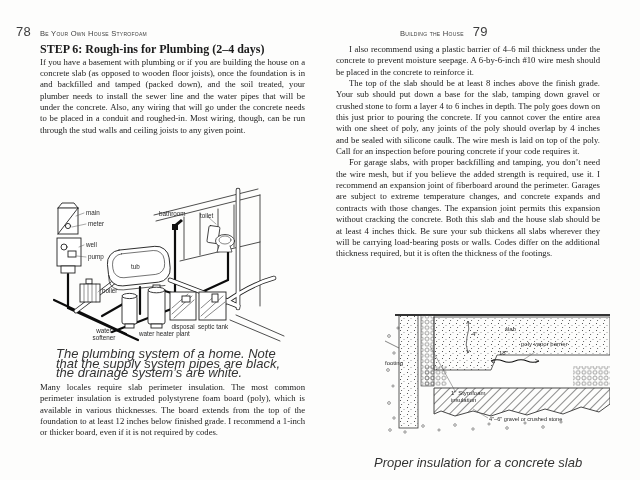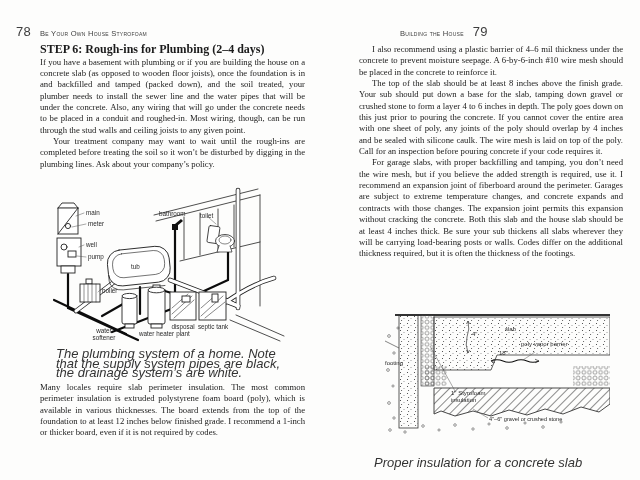--- a/index.html
+++ b/index.html
@@ -22,21 +22,21 @@
   .rh-right { left:400px; top:24px; width:225px; text-align:left; }
   .rh-right .pnum { margin-left:9px; }
 
   
   .col { line-height:11.35px; font-size:8.7px; text-align:justify; }
   .col h3 { font-size:12px; line-height:11.5px; font-weight:bold; text-align:left; margin-bottom:1px; }
   .col p { margin:0; }
   .col p.ind { text-indent:13px; }
   .lp-body  { left:40px; top:44px;  width:265px; }
   .lp-body2 { left:40px; top:382px; width:265px; }
-  .rp-body  { left:359px; top:44px; width:264px; }
+  .rp-body  { left:336px; top:44px; width:264px; }
 
   
   .figure { position:absolute; }
   .figure svg { position:absolute; left:0; top:0; }
   .flabel {
     position:absolute; font-family:"Liberation Sans", sans-serif;
     font-size:6.3px; line-height:7.2px; color:#2a2a2a; white-space:nowrap;
   }
   .flabel.wrap { white-space:normal; text-align:center; }
   .fig2 .flabel { font-size:6px; line-height:7px; }
@@ -57,21 +57,20 @@
 </head>
 <body>
 
 <div class="abs runhead rh-left">
   <span class="pnum">78</span><span>Be Your Own House Styrofoam</span>
 </div>
 
 <div class="abs col lp-body">
   <h3>STEP 6: Rough-ins for Plumbing (2–4 days)</h3>
   <p>If you have a basement with plumbing or if you are building the house on a concrete slab (as opposed to wooden floor joists), once the foundation is in and backfilled and tamped (packed down), and the soil treated, your plumber needs to install the sewer line and the water pipes that will be under the concrete. Also, any wiring that will go under the concrete needs to be placed in a conduit and roughed-in. Most wiring, though, can be run through the stud walls and ceiling joists to any given point.</p>
-  <p class="ind">Your treatment company may want to wait until the rough-ins are completed before treating the soil so it won’t be disturbed by digging in the plumbing lines. Ask about your company’s policy.</p>
 </div>
 
 <div class="figure fig1">
   <svg width="268" height="163" viewBox="0 0 268 163">
     <g fill="none" stroke="#222" stroke-width="0.9" stroke-linecap="round">
 
       <g stroke-width="0.8">
         <path d="M112,31 L216,5"></path>
         <path d="M114,37 L218,11"></path>
         <path d="M142,33 V75"></path>

